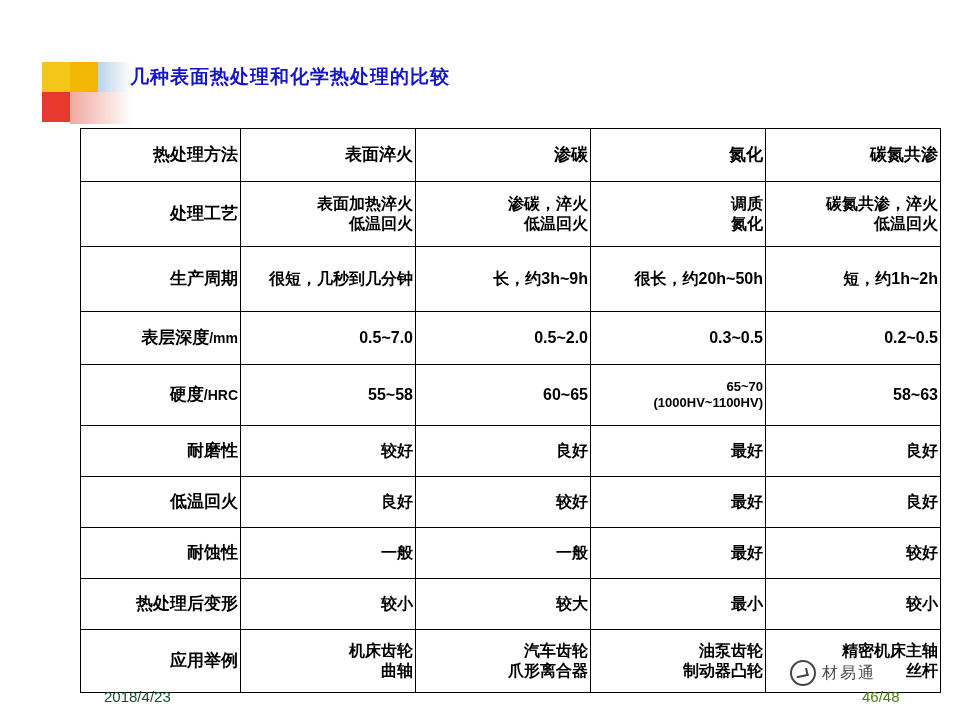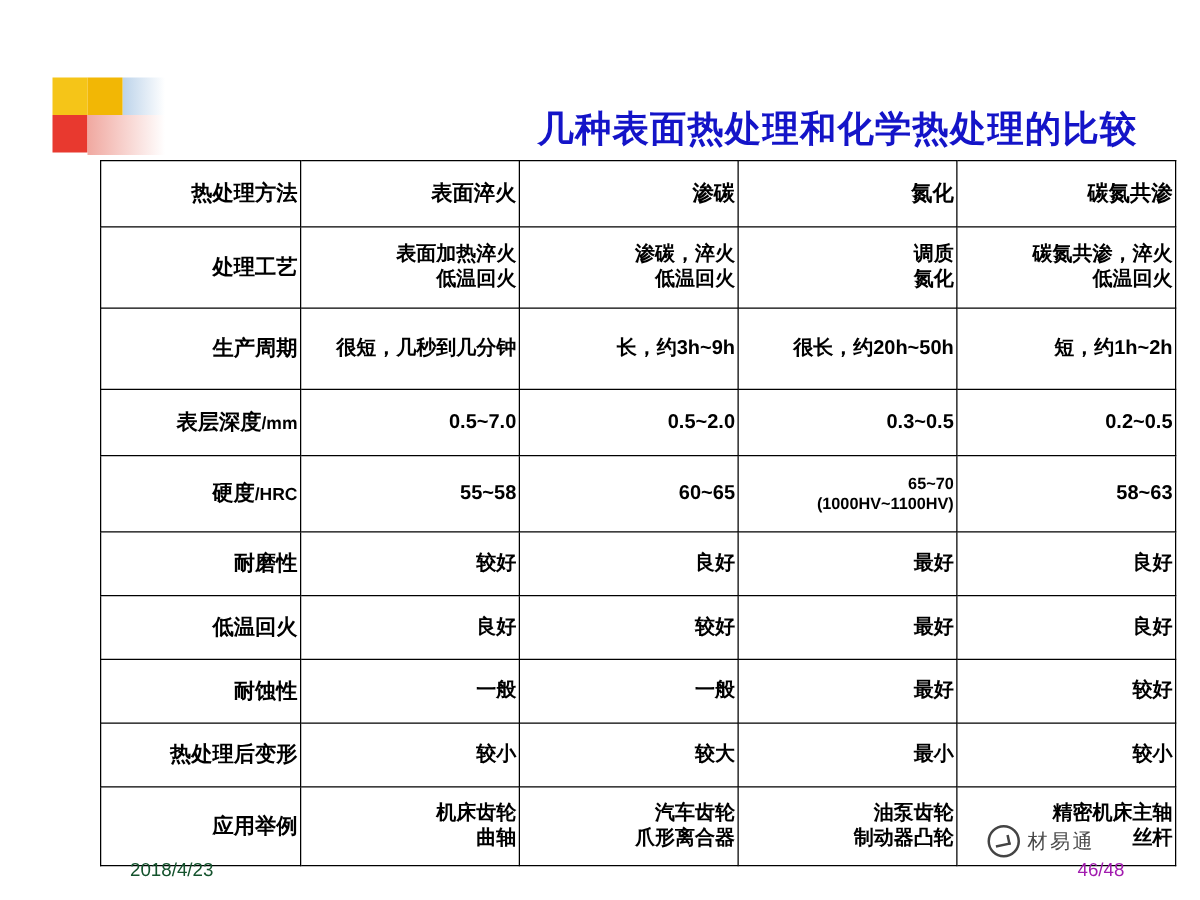--- a/index.html
+++ b/index.html
@@ -52,24 +52,24 @@
     left: 98px;
     top: 62px;
     width: 34px;
     height: 30px;
     background: linear-gradient(to right, #bcd3ea, #ffffff);
   }
 
   #title {
     position: absolute;
     left: 130px;
-    top: 84px;
+    top: 64px;
     width: 780px;
-    text-align: right;
-    font-size: 29px;
+    text-align: left;
+    font-size: 19px;
     font-weight: bold;
     color: #1414c8;
     letter-spacing: 1px;
   }
 
   #table-wrap {
     position: absolute;
     left: 80px;
     top: 128px;
     width: 860px;
@@ -126,21 +126,21 @@
     left: 104px;
     top: 688px;
     font-size: 15px;
     color: #14532d;
   }
   #pagenum {
     position: absolute;
     left: 862px;
     top: 688px;
     font-size: 15px;
-    color: #a21caf;
+    color: #4d7c0f;
   }
   #watermark {
     position: absolute;
     left: 790px;
     top: 660px;
     display: flex;
     align-items: center;
     gap: 6px;
   }
   #wm-logo {

